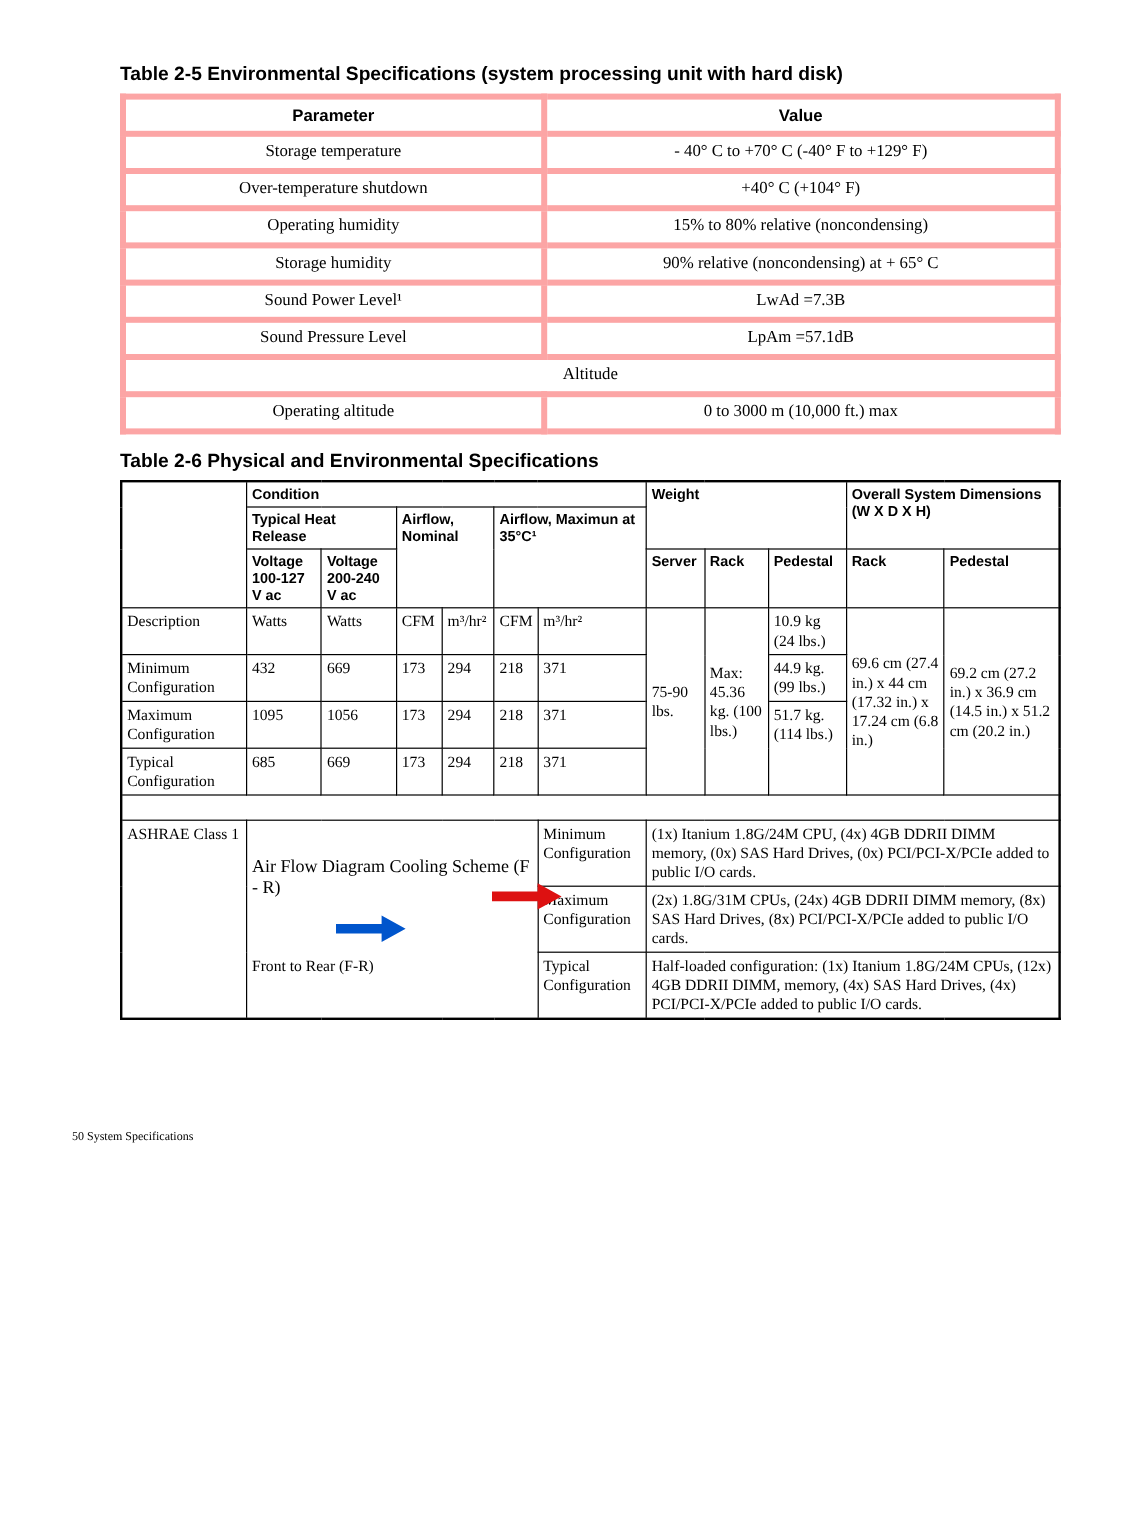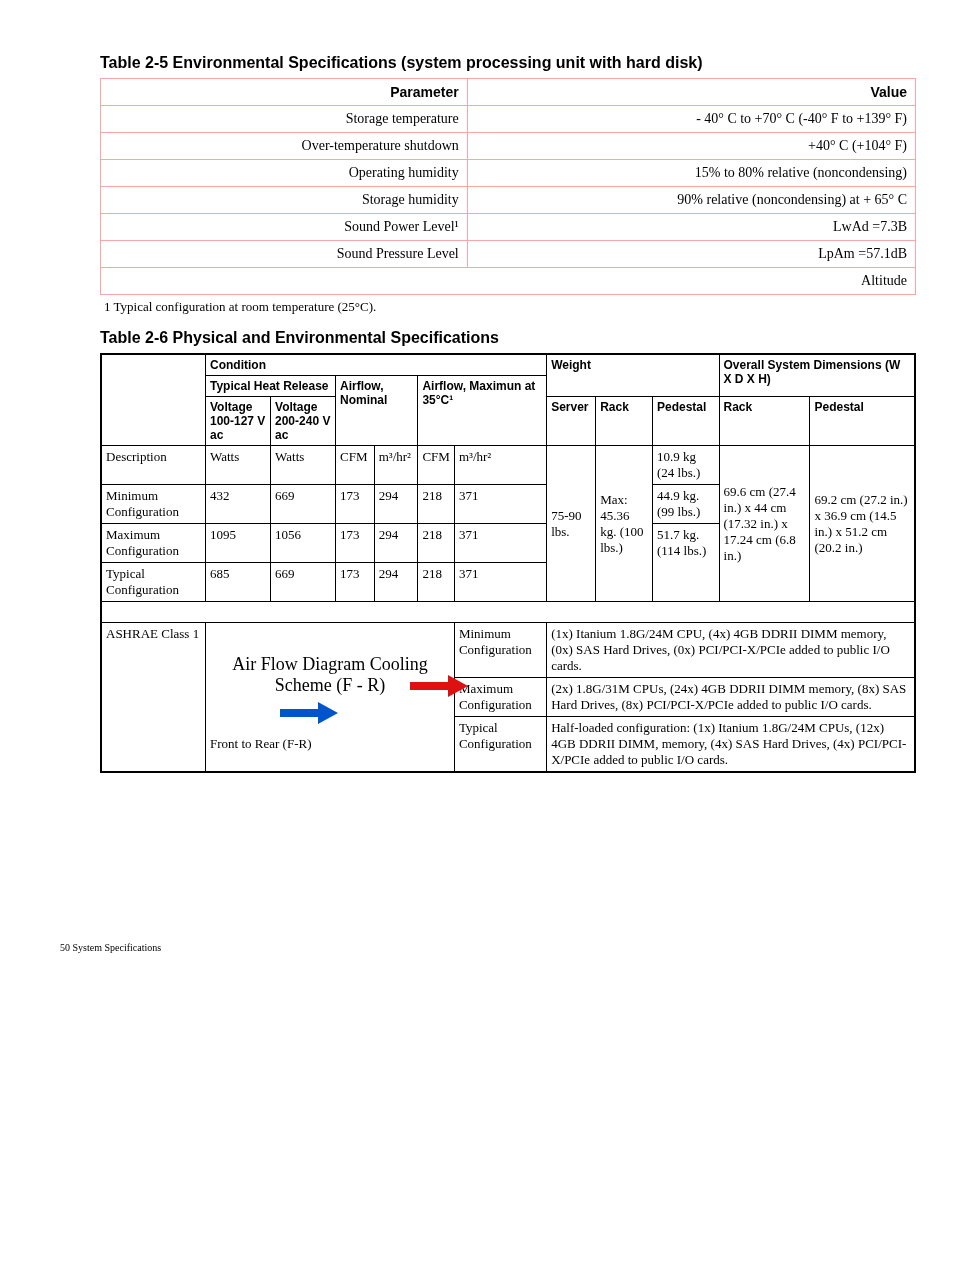--- a/index.html
+++ b/index.html
@@ -1,19 +1,19 @@
 <!DOCTYPE html>
 <html><head>
 <meta charset="utf-8">
 <style>
 html,body{margin:0;padding:0;background:#fff;font-family:"Times New Roman",Times,serif;color:#000}
-.page{width:954px;height:977px;box-sizing:border-box;padding:40px 38px 30px 100px;position:relative}
+.page{width:954px;height:977px;box-sizing:border-box;padding:40px 70px 30px 100px;position:relative}
 .tbl-title{font-family:Arial,Helvetica,sans-serif;font-weight:bold;font-size:16px;margin:14px 0 6px 0}
 table{border-collapse:collapse;width:100%}
-table.env td,table.env th{border:1px solid #fca5a5;padding:5px 8px;font-size:14px;text-align:right;vertical-align:top}
+table.env td,table.env th{border:5px solid #fca5a5;padding:5px 8px;font-size:14px;text-align:center;vertical-align:top}
 table.env thead th{font-family:Arial,Helvetica,sans-serif;font-weight:bold;font-size:14px}
 .span-row td{border-right:1px solid #000}
 .footnote{font-size:13px;margin:4px 0 8px 4px}
 table.phys{font-size:13px}
 table.phys th,table.phys td{border:1px solid #000;padding:3px 4px;text-align:left;vertical-align:top}
 table.phys thead th{font-family:Arial,Helvetica,sans-serif;font-weight:bold;font-size:12px}
 table.phys td{font-family:"Times New Roman",serif}
 .page-num{position:absolute;bottom:24px;left:60px;font-size:10px}
 .diagram-box{position:relative;height:130px}
 .arrow-red{position:absolute}
@@ -29,21 +29,21 @@
 <table class="env">
 <thead>
         <tr>
 <th style="width:45%">Parameter</th>
 <th>Value</th>
 </tr>
       </thead>
 <tbody>
 <tr>
           <td>Storage temperature</td>
-          <td>- 40° C to +70° C (-40° F to +139° F)</td>
+          <td>- 40° C to +70° C (-40° F to +129° F)</td>
         </tr>
 <tr>
           <td>Over-temperature shutdown</td>
           <td>+40° C (+104° F)</td>
         </tr>
 <tr>
           <td>Operating humidity</td>
           <td>15% to 80% relative (noncondensing)</td>
         </tr>
 <tr>
@@ -54,24 +54,27 @@
           <td>Sound Power Level¹</td>
           <td>LwAd =7.3B</td>
         </tr>
 <tr>
           <td>Sound Pressure Level</td>
           <td>LpAm =57.1dB</td>
         </tr>
 <tr class="span-row">
           <td colspan="2">Altitude</td>
         </tr>
+<tr>
+          <td>Operating altitude</td>
+          <td>0 to 3000 m (10,000 ft.) max</td>
+        </tr>
 </tbody>
 </table>
 
-<div class="footnote">1    Typical configuration at room temperature (25°C).</div>
 
 <div class="tbl-title">Table  2-6  Physical and Environmental Specifications</div>
 
 <table class="phys" style="border:2px solid #000">
 <thead>
 <tr>
 <th rowspan="3" style="width:95px"></th>
 <th colspan="6">Condition</th>
 <th colspan="3" rowspan="2">Weight</th>
 <th colspan="2" rowspan="2">Overall System Dimensions (W X D X H)</th>
@@ -135,21 +138,21 @@
 <td>218</td>
 <td>371</td>
 </tr>
 <tr>
           <td colspan="12" style="height:14px"></td>
         </tr>
 <tr>
 <td rowspan="3">ASHRAE Class 1</td>
 <td colspan="5" rowspan="3" style="vertical-align:top">
  <div class="diagram-box">
-  <div style="text-align:center;font-size:18px;padding-top:28px">Air Flow Diagram Cooling Scheme (F - R)</div>
+  <div style="font-size:15px;padding-top:28px">Air Flow Diagram Cooling Scheme (F - R)</div>
   <svg class="arrow-red" style="top:45px;left:200px" width="60" height="30">
                 <polygon points="0,11 38,11 38,4 58,15 38,26 38,19 0,19" fill="#d11"></polygon>
               </svg>
   <svg class="arrow-blue" style="top:72px;left:70px" width="60" height="30">
                 <polygon points="0,11 38,11 38,4 58,15 38,26 38,19 0,19" fill="#05c"></polygon>
               </svg>
   <div style="text-align:left;font-size:13px;position:absolute;bottom:4px;width:100%">Front to Rear (F-R)</div>
  </div>
 </td>
 <td>Minimum Configuration</td>

